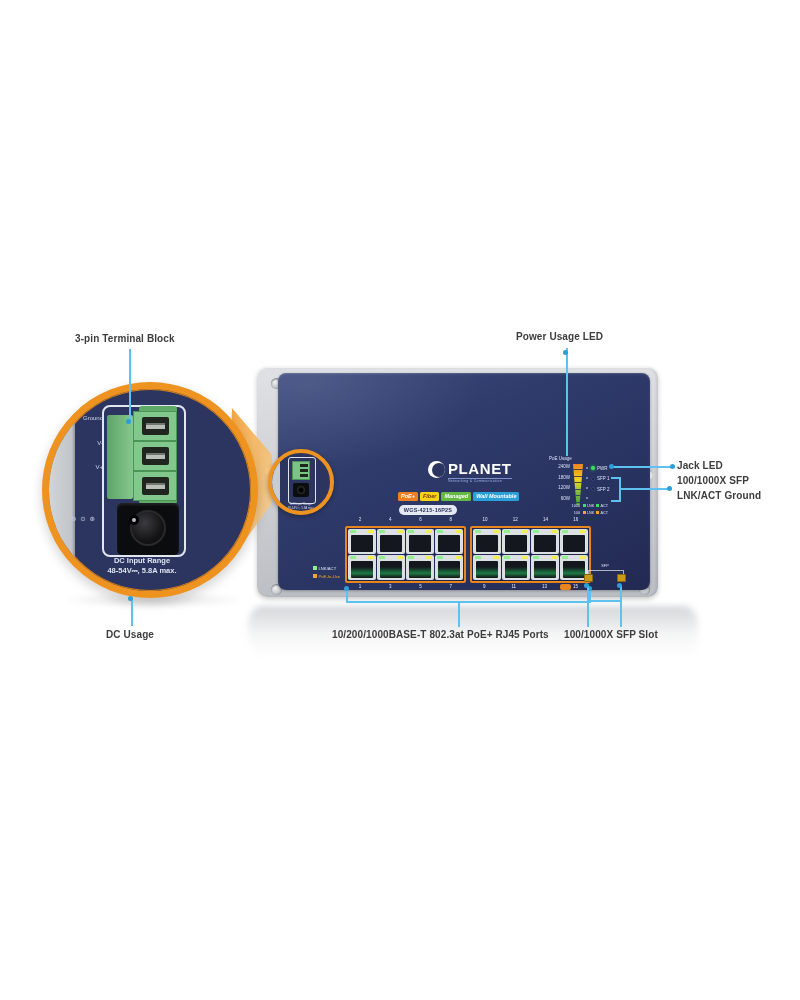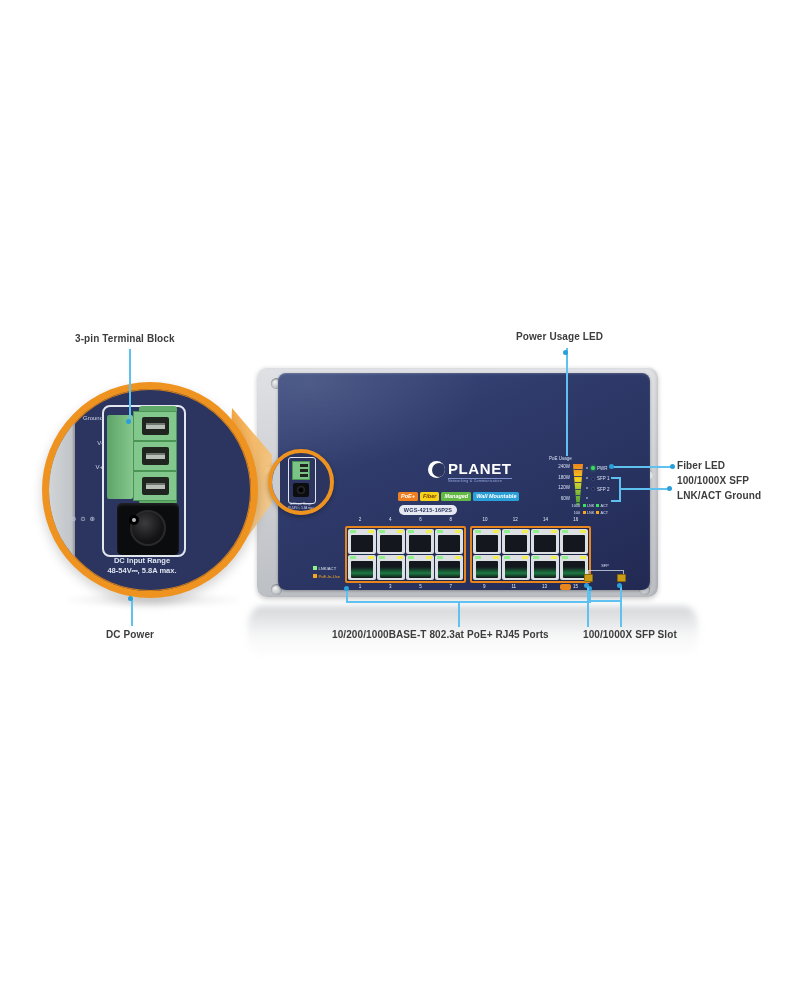--- a/index.html
+++ b/index.html
@@ -7,21 +7,21 @@
           font-family:"Liberation Sans",sans-serif;}
   
   .lbl{position:absolute;font-size:10px;font-weight:bold;color:#3d3d3d;white-space:nowrap;letter-spacing:.1px;}
   #lbl-terminal{left:75px;top:333px;}
   #lbl-power-usage{left:516px;top:331px;}
   #lbl-power-led{left:677px;top:460px;}
   #lbl-sfp1{left:677px;top:475px;}
   #lbl-sfp2{left:677px;top:490px;}
   #lbl-dcjack{left:106px;top:629px;}
   #lbl-rj45{left:332px;top:629px;}
-  #lbl-sfpslot{left:583px;top:629px;}
+  #lbl-sfpslot{left:564px;top:629px;}
   
   .cl{position:absolute;background:#5ec1ef;z-index:6;}
   .cd{position:absolute;width:5px;height:5px;border-radius:50%;background:#2b9fd9;z-index:6;}
   
   #reflection{position:absolute;left:248px;top:606px;width:450px;height:52px;border-radius:14px/20px;
     background:linear-gradient(180deg,rgba(120,126,134,.32),rgba(190,194,200,.14) 55%,rgba(255,255,255,0));
     filter:blur(3px);z-index:0;}
   #circle-shadow{position:absolute;left:58px;top:592px;width:190px;height:16px;border-radius:50%;
     background:radial-gradient(ellipse,rgba(0,0,0,.12),rgba(0,0,0,0) 70%);filter:blur(2px);z-index:0;}
   
@@ -421,20 +421,20 @@
   <div class="cl" style="left:620px;top:585px;width:2px;height:42px;"></div>
   <div class="cl" style="left:587px;top:600px;width:35px;height:2px;"></div>
   <div class="cd" style="left:584px;top:583px;"></div>
   <div class="cd" style="left:617px;top:583px;"></div>
 
   <div class="cl" style="left:131px;top:598px;width:2px;height:28px;"></div>
   <div class="cd" style="left:128px;top:596px;"></div>
 
   <div class="lbl" id="lbl-terminal">3-pin Terminal Block</div>
   <div class="lbl" id="lbl-power-usage">Power Usage LED</div>
-  <div class="lbl" id="lbl-power-led">Fiber LED</div>
+  <div class="lbl" id="lbl-power-led">Jack LED</div>
   <div class="lbl" id="lbl-sfp1">100/1000X SFP</div>
   <div class="lbl" id="lbl-sfp2">LNK/ACT Ground</div>
-  <div class="lbl" id="lbl-dcjack">DC Power</div>
+  <div class="lbl" id="lbl-dcjack">DC Usage</div>
   <div class="lbl" id="lbl-rj45">10/200/1000BASE-T 802.3at PoE+ RJ45 Ports</div>
   <div class="lbl" id="lbl-sfpslot">100/1000X SFP Slot</div>
 
 </div>
 
 </body></html>

